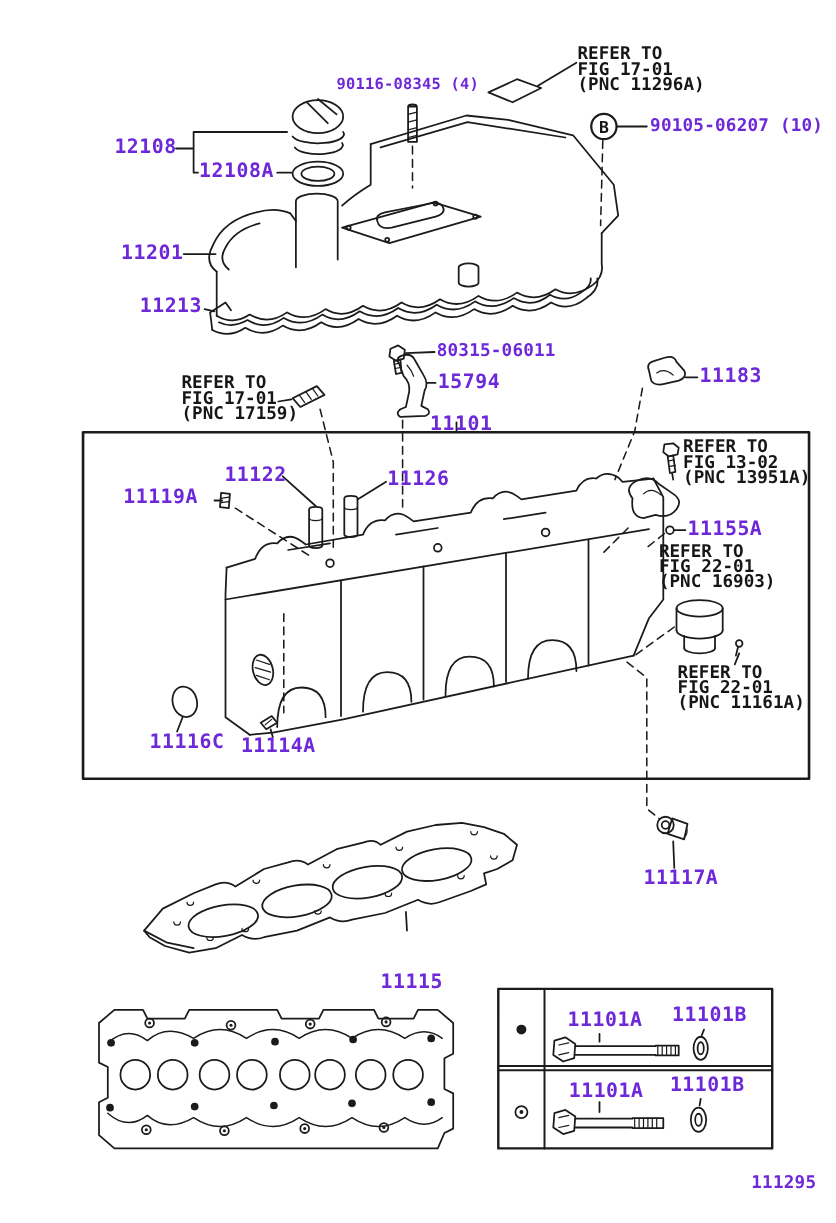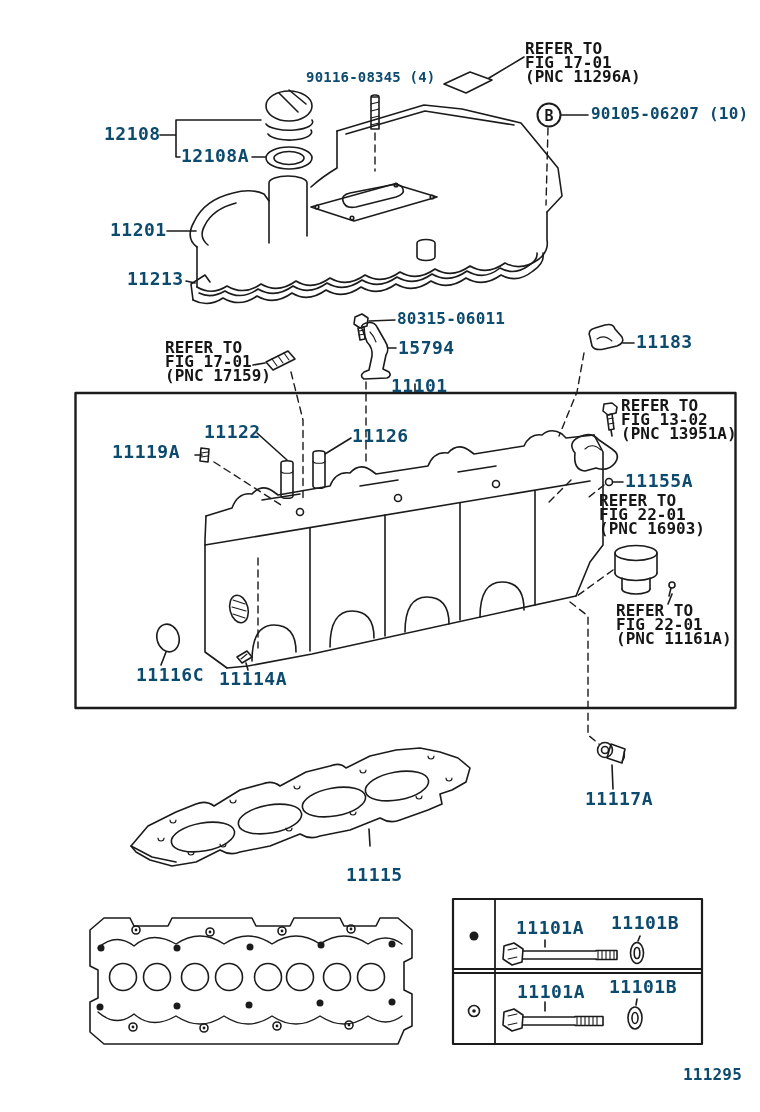--- a/index.html
+++ b/index.html
@@ -1,20 +1,20 @@
 <!DOCTYPE html>
 <html><head>
 <meta charset="utf-8">
 <style>
   html,body{margin:0;padding:0;background:#fff;}
   .page{position:relative;width:760px;height:1112px;background:#ffffff;overflow:hidden;
         font-family:"DejaVu Sans Mono","Liberation Mono",monospace;}
   svg.art{position:absolute;left:0;top:0;}
   .lbl{position:absolute;font-family:"DejaVu Sans Mono","Liberation Mono",monospace;
-       font-weight:bold;font-size:18px;line-height:1;color:#0c4a6e;white-space:nowrap;letter-spacing:.5px;}
+       font-weight:bold;font-size:18px;line-height:1;color:#6d28d9;white-space:nowrap;letter-spacing:.5px;}
   .md{font-size:16px;letter-spacing:.2px;}
   .sm{font-size:14px;letter-spacing:.2px;}
   .refer{position:absolute;font-family:"DejaVu Sans Mono","Liberation Mono",monospace;
          font-weight:bold;font-size:16px;line-height:14px;color:#161616;white-space:nowrap;}
   .bletter{position:absolute;font-family:"DejaVu Sans Mono","Liberation Mono",monospace;
            font-weight:bold;font-size:15px;color:#161616;width:16px;text-align:center;}
 </style>
 </head>
 <body>
 
@@ -340,21 +340,21 @@
 </div>
 
 <div class="refer" style="left:616px;top:604px">
   <div>REFER TO</div>
   <div>FIG 22-01</div>
   <div>(PNC 11161A)</div>
 </div>
 
 <div class="lbl" style="left:136px;top:666px">11116C</div>
 <div class="lbl" style="left:219px;top:670px">11114A</div>
-<div class="lbl" style="left:346px;top:866px">11115</div>
+<div class="lbl" style="left:346px;top:884px">11115</div>
 <div class="lbl" style="left:585px;top:790px">11117A</div>
 
 <div class="lbl" style="left:516px;top:919px">11101A</div>
 <div class="lbl" style="left:611px;top:914px">11101B</div>
 <div class="lbl" style="left:517px;top:983px">11101A</div>
 <div class="lbl" style="left:609px;top:978px">11101B</div>
 
 <div class="lbl md" style="left:683px;top:1067px">111295</div>
 
 </div>

